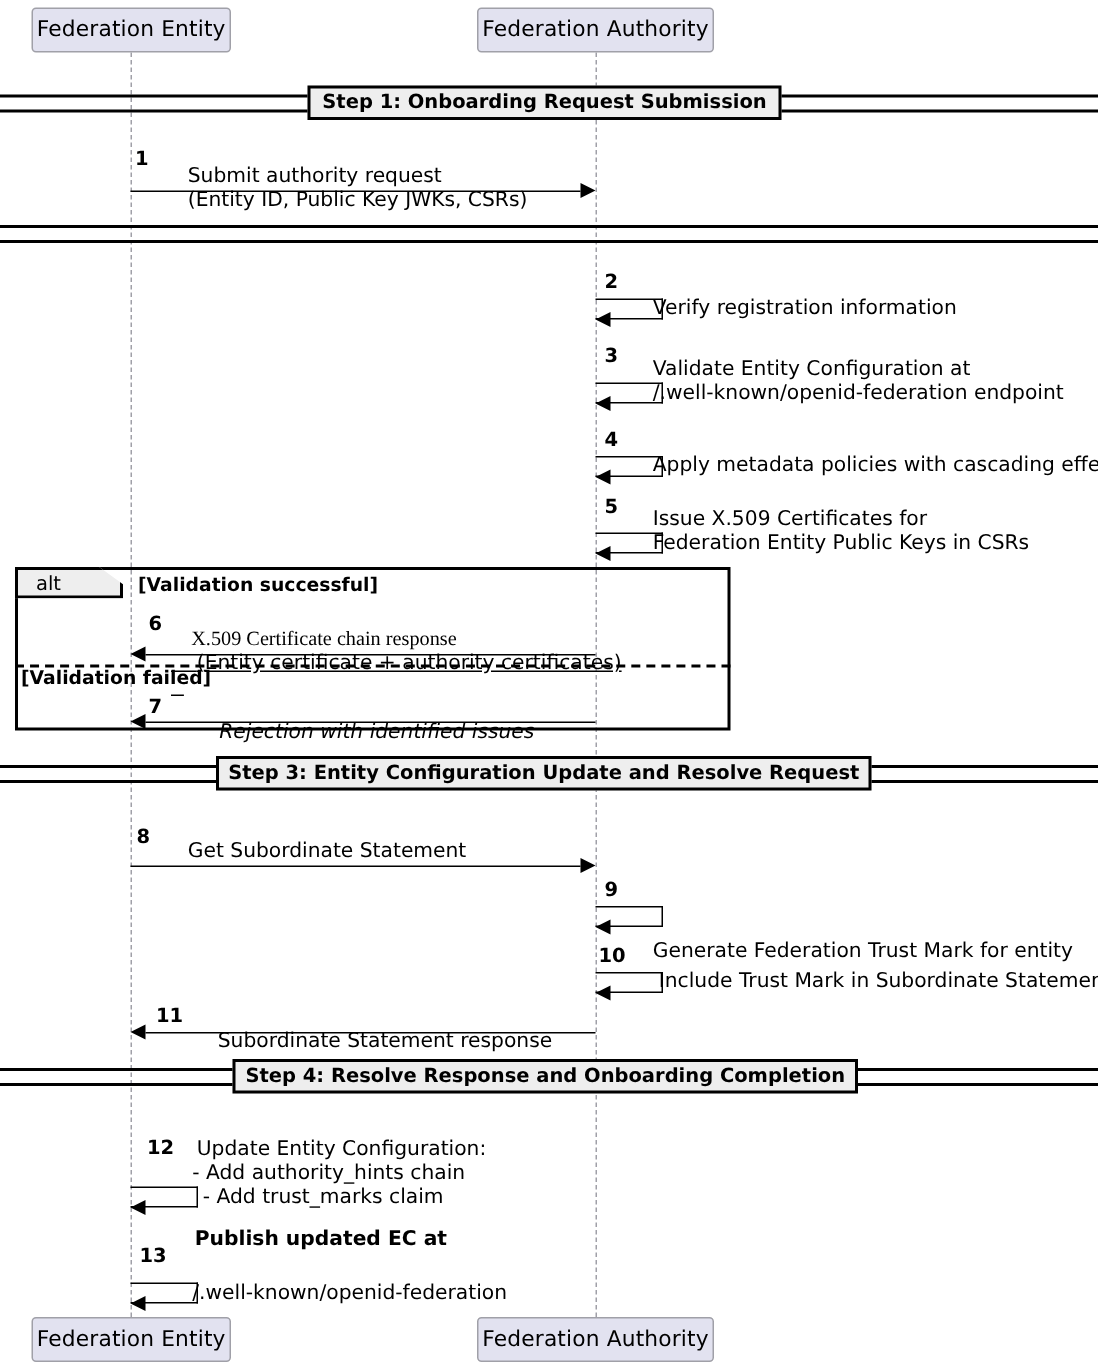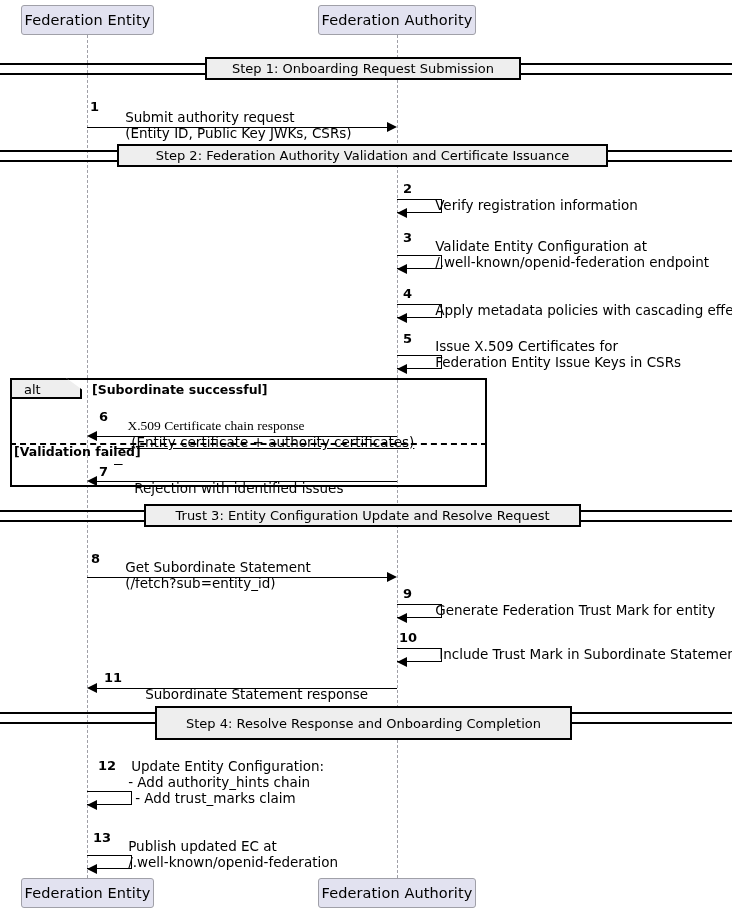--- a/index.html
+++ b/index.html
@@ -23,21 +23,21 @@
   .lifeline{
     position:absolute;width:0;border-left:1px dashed #A0A0A8;
   }
 
   
   .divider-line{position:absolute;height:0;border-top:2px solid #000;left:0;width:732px;}
   .divider-box{
     position:absolute;box-sizing:border-box;
     background:#EEEEEE;border:2px solid #000;
     display:flex;align-items:center;justify-content:center;
-    font-size:13px;font-weight:normal;white-space:nowrap;
+    font-size:13px;font-weight:bold;white-space:nowrap;
     padding:0 10px;letter-spacing:0;
     z-index:4;
   }
 
   
   .msg-line{position:absolute;height:0;border-top:1.5px solid #000;z-index:3;}
   .arrow-head{position:absolute;width:0;height:0;z-index:3;}
   .arrow-right{
     border-top:5px solid transparent;border-bottom:5px solid transparent;
     border-left:10px solid #000;
@@ -111,23 +111,20 @@
     <span>Submit authority request</span>
   </div>
   <div class="msg-label" style="left:108px;top:109px;">
     <span>(Entity ID, Public Key JWKs, CSRs)</span>
   </div>
   <div class="msg-line" style="left:87px;top:127px;width:300px;"></div>
   <div class="arrow-head arrow-right" style="left:387px;top:122px;"></div>
 
   <div class="divider-line" style="top:150px;"></div>
   <div class="divider-line" style="top:160px;"></div>
-  <div class="divider-box" style="left:117px;top:144px;width:491px;height:23px;">
-    <span>Step 2: Federation Authority Validation and Certificate Issuance</span>
-  </div>
 
   <div class="msg-num" style="left:403px;top:181px;">
     <span>2</span>
   </div>
   <div class="msg-label" style="left:418px;top:181px;">
     <span>Verify registration information</span>
   </div>
   <div class="selfloop" style="left:397px;top:199px;width:45px;height:14px;"></div>
   <div class="arrow-head arrow-left" style="left:397px;top:208px;"></div>
 
@@ -152,32 +149,32 @@
   <div class="selfloop" style="left:397px;top:304px;width:45px;height:14px;"></div>
   <div class="arrow-head arrow-left" style="left:397px;top:313px;"></div>
 
   <div class="msg-num" style="left:403px;top:331px;">
     <span>5</span>
   </div>
   <div class="msg-label" style="left:418px;top:322px;">
     <span>Issue X.509 Certificates for</span>
   </div>
   <div class="msg-label" style="left:418px;top:338px;">
-    <span>Federation Entity Issue Keys in CSRs</span>
+    <span>Federation Entity Public Keys in CSRs</span>
   </div>
   <div class="selfloop" style="left:397px;top:355px;width:45px;height:14px;"></div>
   <div class="arrow-head arrow-left" style="left:397px;top:364px;"></div>
 
   <div class="frag-box" style="left:10px;top:378px;width:477px;height:109px;"></div>
   <div class="frag-tab-clip" style="left:10px;top:378px;width:72px;height:21px;"></div>
   <div class="frag-tab-label" style="left:24px;top:383px;">
     <span>alt</span>
   </div>
   <div class="frag-cond" style="left:92px;top:384px;">
-    <span>[Subordinate successful]</span>
+    <span>[Validation successful]</span>
   </div>
 
   <div class="msg-num" style="left:99px;top:409px;">
     <span>6</span>
   </div>
   <div class="msg-label" style="left:114px;top:402px;font-family:Liberation Serif, serif;">
     <span>X.509 Certificate chain response</span>
   </div>
   <div class="msg-label" style="left:114px;top:418px;text-decoration:underline;">
     <span>(Entity certificate + authority certificates)</span>
@@ -186,48 +183,45 @@
   <div class="arrow-head arrow-left" style="left:87px;top:431px;"></div>
 
   <div class="frag-sep" style="left:10px;top:443px;width:477px;"></div>
   <div class="frag-cond" style="left:14px;top:446px;">
     <span>[Validation failed]</span>
   </div>
 
   <div class="msg-num" style="left:99px;top:464px;">
     <span>7</span>
   </div>
-  <div class="msg-label" style="left:117px;top:464px;">
+  <div class="msg-label" style="left:129px;top:464px;font-style:italic;">
     <span>Rejection with identified issues</span>
   </div>
   <div class="msg-line" style="left:97px;top:481px;width:300px;"></div>
   <div class="arrow-head arrow-left" style="left:87px;top:476px;"></div>
 
   <div class="divider-line" style="top:510px;"></div>
   <div class="divider-line" style="top:520px;"></div>
   <div class="divider-box" style="left:144px;top:504px;width:437px;height:23px;">
-    <span>Trust 3: Entity Configuration Update and Resolve Request</span>
+    <span>Step 3: Entity Configuration Update and Resolve Request</span>
   </div>
 
   <div class="msg-num" style="left:91px;top:551px;">
     <span>8</span>
   </div>
   <div class="msg-label" style="left:108px;top:543px;">
     <span>Get Subordinate Statement</span>
   </div>
-  <div class="msg-label" style="left:108px;top:559px;">
-    <span>(/fetch?sub=entity_id)</span>
-  </div>
   <div class="msg-line" style="left:87px;top:577px;width:300px;"></div>
   <div class="arrow-head arrow-right" style="left:387px;top:572px;"></div>
 
   <div class="msg-num" style="left:403px;top:586px;">
     <span>9</span>
   </div>
-  <div class="msg-label" style="left:418px;top:586px;text-align:right;">
+  <div class="msg-label" style="left:418px;top:610px;text-align:right;">
     <span>Generate Federation Trust Mark for entity</span>
   </div>
   <div class="selfloop" style="left:397px;top:604px;width:45px;height:14px;"></div>
   <div class="arrow-head arrow-left" style="left:397px;top:613px;"></div>
 
   <div class="msg-num" style="left:399px;top:630px;">
     <span>10</span>
   </div>
   <div class="msg-label" style="left:422px;top:630px;">
     <span>Include Trust Mark in Subordinate Statement</span>
@@ -239,21 +233,21 @@
     <span>11</span>
   </div>
   <div class="msg-label" style="left:128px;top:670px;">
     <span>Subordinate Statement response</span>
   </div>
   <div class="msg-line" style="left:97px;top:688px;width:300px;"></div>
   <div class="arrow-head arrow-left" style="left:87px;top:683px;"></div>
 
   <div class="divider-line" style="top:712px;"></div>
   <div class="divider-line" style="top:722px;"></div>
-  <div class="divider-box" style="left:155px;top:706px;width:417px;height:34px;">
+  <div class="divider-box" style="left:155px;top:706px;width:417px;height:23px;">
     <span>Step 4: Resolve Response and Onboarding Completion</span>
   </div>
 
   <div class="msg-num" style="left:98px;top:758px;">
     <span>12</span>
   </div>
   <div class="msg-label" style="left:114px;top:742px;">
     <span>Update Entity Configuration:</span>
   </div>
   <div class="msg-label" style="left:111px;top:758px;">
@@ -261,21 +255,21 @@
   </div>
   <div class="msg-label" style="left:118px;top:774px;">
     <span>- Add trust_marks claim</span>
   </div>
   <div class="selfloop" style="left:87px;top:791px;width:45px;height:14px;"></div>
   <div class="arrow-head arrow-left" style="left:87px;top:800px;"></div>
 
   <div class="msg-num" style="left:93px;top:830px;">
     <span>13</span>
   </div>
-  <div class="msg-label" style="left:111px;top:822px;">
+  <div class="msg-label" style="left:111px;top:802px;font-weight:bold;">
     <span>Publish updated EC at</span>
   </div>
   <div class="msg-label" style="left:111px;top:838px;">
     <span>/.well-known/openid-federation</span>
   </div>
   <div class="selfloop" style="left:87px;top:855px;width:45px;height:14px;"></div>
   <div class="arrow-head arrow-left" style="left:87px;top:864px;"></div>
 
   <div class="participant" style="left:21px;top:878px;width:133px;height:30px;">
     <span>Federation Entity</span>

